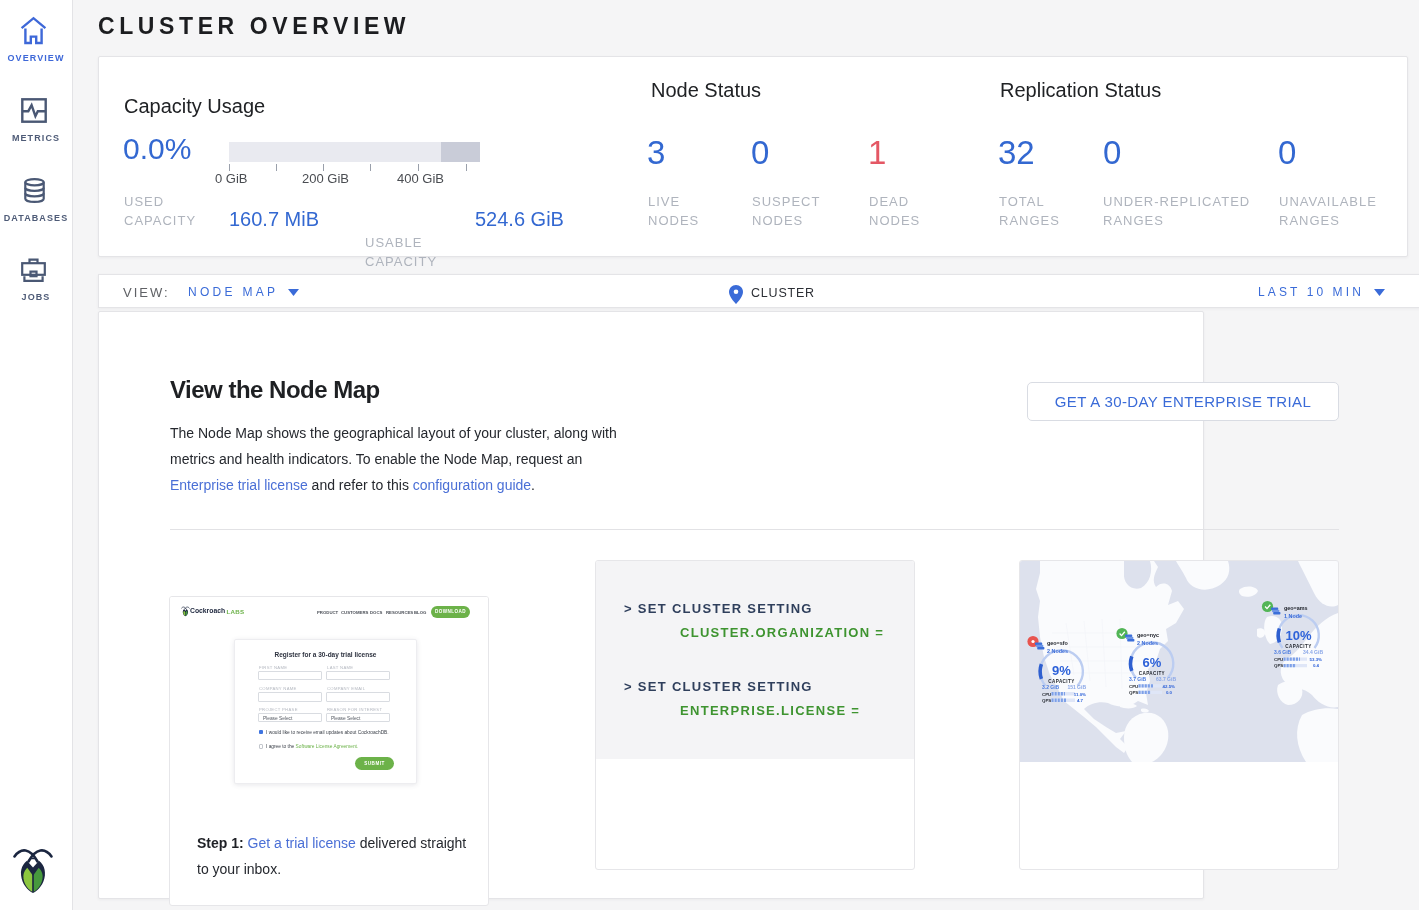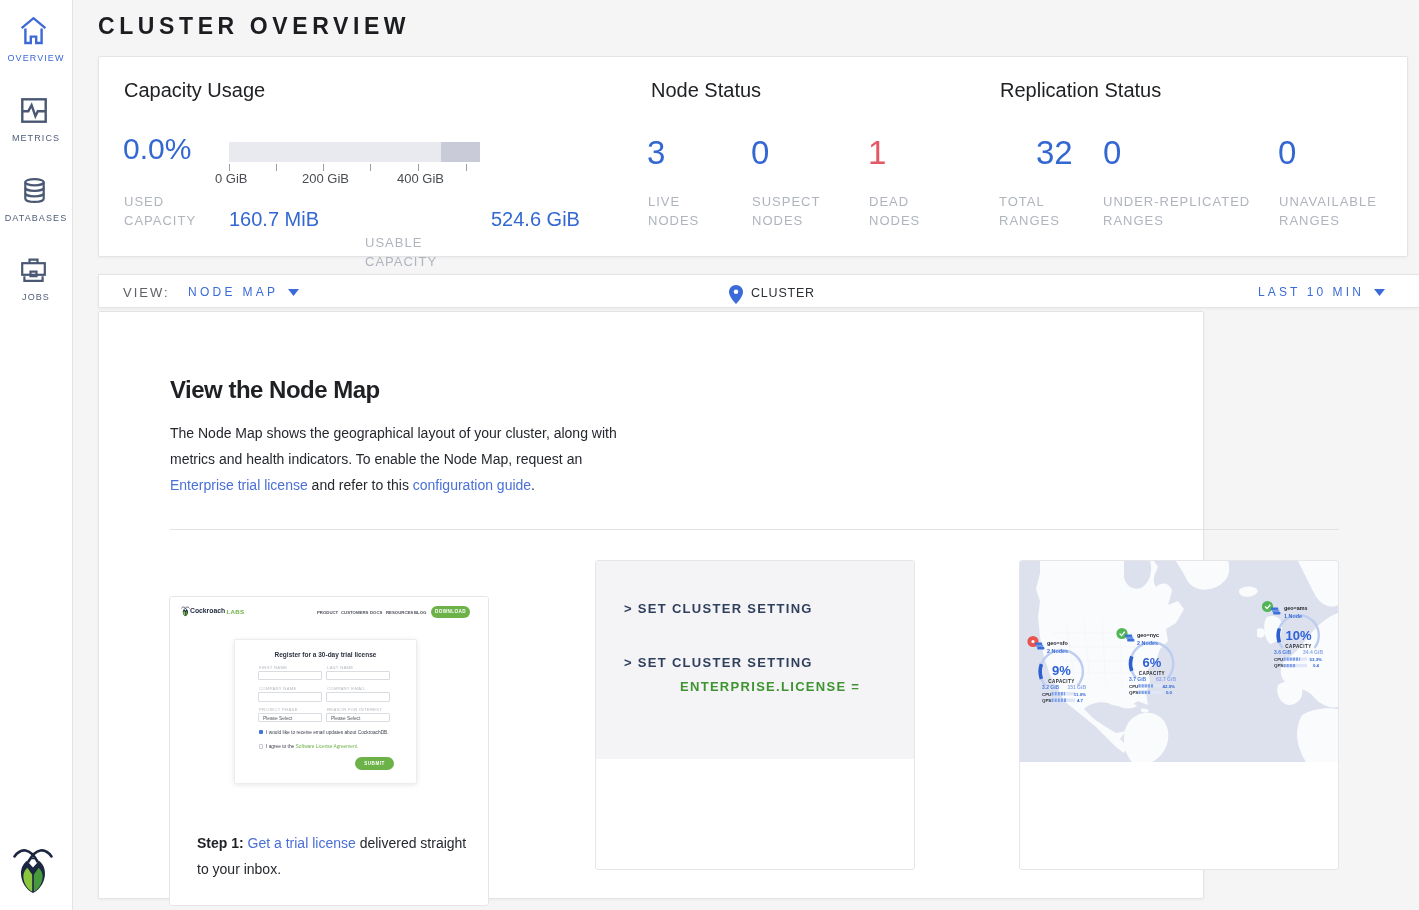--- a/index.html
+++ b/index.html
@@ -3,21 +3,21 @@
 <meta charset="utf-8">
 <style>
   * { margin:0; padding:0; box-sizing:border-box; }
   html,body { width:1419px; height:910px; overflow:hidden; background:#f5f5f6;
     font-family:"Liberation Sans", sans-serif; }
   .abs { position:absolute; }
   
   #sidebar { position:absolute; left:0; top:0; width:73px; height:910px;
     background:#fff; border-right:1px solid #e3e3e6; }
   .navlabel { position:absolute; width:72px; text-align:center; font-size:9px;
-    font-weight:normal; letter-spacing:1.1px; color:#4e5b77; }
+    font-weight:bold; letter-spacing:1.1px; color:#4e5b77; }
   
   #pagetitle { position:absolute; left:98px; top:13px; font-size:23px; font-weight:bold;
     letter-spacing:4.6px; color:#1c1d20; }
   
   .card { position:absolute; background:#fff; border:1px solid #e4e4e7; border-radius:2px; box-shadow:0 1px 3px rgba(40,40,60,0.05); }
   #summary { left:98px; top:56px; width:1310px; height:201px; }
   #toolbar { left:98px; top:274px; width:1376px; height:34px; border-radius:0; }
   #maincard { left:98px; top:311px; width:1106px; height:588px; }
   .sechead { position:absolute; font-size:20px; color:#202225; font-weight:500; top:22px; }
   .bignum { position:absolute; font-size:33px; color:#3368d1; top:77px; }
@@ -86,51 +86,51 @@
     <polygon points="12,20.6 28,20.6 20,31.8" fill="#1b2640"></polygon>
     <polygon points="12.6,15.2 27.4,15.2 20,23.6" fill="#ffffff"></polygon>
     <path d="M1.5,12.5 C8,3.5 17,4 24.5,17.5" fill="none" stroke="#1b2640" stroke-width="2.6" stroke-linecap="round"></path>
     <path d="M38.5,12.5 C32,3.5 23,4 15.5,17.5" fill="none" stroke="#1b2640" stroke-width="2.6" stroke-linecap="round"></path>
   </svg>
 </div>
 
 <div id="pagetitle">CLUSTER OVERVIEW</div>
 
 <div id="summary" class="card">
-  <span class="sechead" style="left:25px;">Capacity Usage</span>
+  <span class="sechead" style="left:25px;margin-top:16px;">Capacity Usage</span>
   <span class="abs" style="left:24px; top:75px; font-size:30px; color:#3368d1;">0.0%</span>
 
   <div class="abs" style="left:130px; top:85px; width:251px; height:20px; background:#e9eaf0;"></div>
   <div class="abs" style="left:342px; top:85px; width:39px; height:20px; background:#c9ccd8;"></div>
 
   <div class="abs" style="left:130px; top:107px; width:1px; height:7px; background:#9aa0ab;"></div>
   <div class="abs" style="left:177px; top:107px; width:1px; height:7px; background:#9aa0ab;"></div>
   <div class="abs" style="left:224px; top:107px; width:1px; height:7px; background:#9aa0ab;"></div>
   <div class="abs" style="left:271px; top:107px; width:1px; height:7px; background:#9aa0ab;"></div>
   <div class="abs" style="left:319px; top:107px; width:1px; height:7px; background:#9aa0ab;"></div>
   <div class="abs" style="left:367px; top:107px; width:1px; height:7px; background:#9aa0ab;"></div>
   <span class="abs" style="left:116px; top:114px; font-size:13px; color:#4a4d52;">0 GiB</span>
   <span class="abs" style="left:203px; top:114px; font-size:13px; color:#4a4d52;">200 GiB</span>
   <span class="abs" style="left:298px; top:114px; font-size:13px; color:#4a4d52;">400 GiB</span>
 
   <span class="smlabel" style="left:25px;">USED<br>CAPACITY</span>
   <span class="abs midnum" style="left:130px; top:151px;">160.7 MiB</span>
   <span class="smlabel" style="left:266px;margin-top:41px;">USABLE<br>CAPACITY</span>
-  <span class="abs midnum" style="left:376px; top:151px;margin-left:16px;">524.6 GiB</span>
+  <span class="abs midnum" style="left:376px; top:151px;">524.6 GiB</span>
 
   <span class="sechead" style="left:552px;">Node Status</span>
   <span class="bignum" style="left:548px;">3</span>
   <span class="bignum" style="left:652px;">0</span>
   <span class="bignum" style="left:769px; color:#e45764;">1</span>
   <span class="smlabel" style="left:549px;">LIVE<br>NODES</span>
   <span class="smlabel" style="left:653px;">SUSPECT<br>NODES</span>
   <span class="smlabel" style="left:770px;">DEAD<br>NODES</span>
 
   <span class="sechead" style="left:901px;">Replication Status</span>
-  <span class="bignum" style="left:937px;text-align:center;">32</span>
+  <span class="bignum" style="left:899px;text-align:center;">32</span>
   <span class="bignum" style="left:1004px;">0</span>
   <span class="bignum" style="left:1179px;">0</span>
   <span class="smlabel" style="left:900px;">TOTAL<br>RANGES</span>
   <span class="smlabel" style="left:1004px;">UNDER-REPLICATED<br>RANGES</span>
   <span class="smlabel" style="left:1180px;">UNAVAILABLE<br>RANGES</span>
 </div>
 
 <div id="toolbar" class="card">
   <span class="abs tbtext" style="left:24px; top:10px; color:#5f6165;">VIEW:</span>
   <span class="abs" style="left:89px; top:10px; font-size:12px; letter-spacing:3.3px; color:#3a6bd8;">NODE MAP</span>
@@ -146,20 +146,21 @@
   <svg class="abs" style="left:1275px; top:14px;" width="11" height="7">
       <polygon points="0,0 11,0 5.5,7" fill="#3a6bd8"></polygon>
     </svg>
 </div>
 
 <div id="maincard" class="card">
   <h2 class="viewmap">View the Node Map</h2>
   <div class="para">The Node Map shows the geographical layout of your cluster, along with<br>
     metrics and health indicators. To enable the Node Map, request an<br>
     <a>Enterprise trial license</a> and refer to this <a>configuration guide</a>.</div>
+  <div id="trialbtn">GET A 30-DAY ENTERPRISE TRIAL</div>
   <div id="divider"></div>
 
   <div class="step" style="left:70px;margin-top:36px;">
     <div id="site1" style="position:absolute; left:0; top:0; width:318px; height:200px; background:#fff;">
 
       <svg class="abs" style="left:11px; top:8px;" width="9" height="12" viewBox="0 0 41 50">
         <path d="M20,13.5 C11,16.5 7.3,23.5 8.1,31.5 C8.9,40 14.9,46.6 20,49 C25.1,46.6 31.1,40 31.9,31.5 C32.7,23.5 29,16.5 20,13.5 Z" fill="#1b2640"></path>
         <path d="M19.2,22 C12.6,23 9.7,28.5 10.5,34.5 C11.3,40.5 15.2,45.6 19.2,47.7 Z" fill="#8cc63f"></path>
         <path d="M20.8,22 C27.4,23 30.3,28.5 29.5,34.5 C28.7,40.5 24.8,45.6 20.8,47.7 Z" fill="#46993d"></path>
         <polygon points="12,20.6 28,20.6 20,31.8" fill="#1b2640"></polygon>
@@ -200,20 +201,21 @@
            color:#fff; font-size:4.6px; font-weight:bold; text-align:center; line-height:13px; letter-spacing:0.5px;">SUBMIT</div>
       </div>
     </div>
     <div class="caption"><b>Step 1:</b> <a>Get a trial license</a> delivered straight<br>to your inbox.</div>
   </div>
 
   <div class="step" style="left:496px;">
     <div style="position:absolute; left:0; top:0; width:318px; height:198px; background:#f4f4f6;"></div>
     <div class="abs" style="left:28px; top:36px; font-size:13px; font-weight:bold; letter-spacing:1.3px; line-height:24px;">
       <div style="color:#2f3f5c;">&gt;&nbsp;SET CLUSTER SETTING</div>
+      <div style="color:#3e9430; padding-left:56px;">CLUSTER.ORGANIZATION =</div>
       <div style="height:30px;"></div>
       <div style="color:#2f3f5c;">&gt;&nbsp;SET CLUSTER SETTING</div>
       <div style="color:#3e9430; padding-left:56px;">ENTERPRISE.LICENSE =</div>
     </div>
   </div>
 
   <div class="step" style="left:920px;">
     <svg class="abs" style="left:0; top:0;" width="318" height="201" viewBox="0 0 318 201">
       <rect width="318" height="201" fill="#dde1ed"></rect>
       <g fill="#fafbfd">

